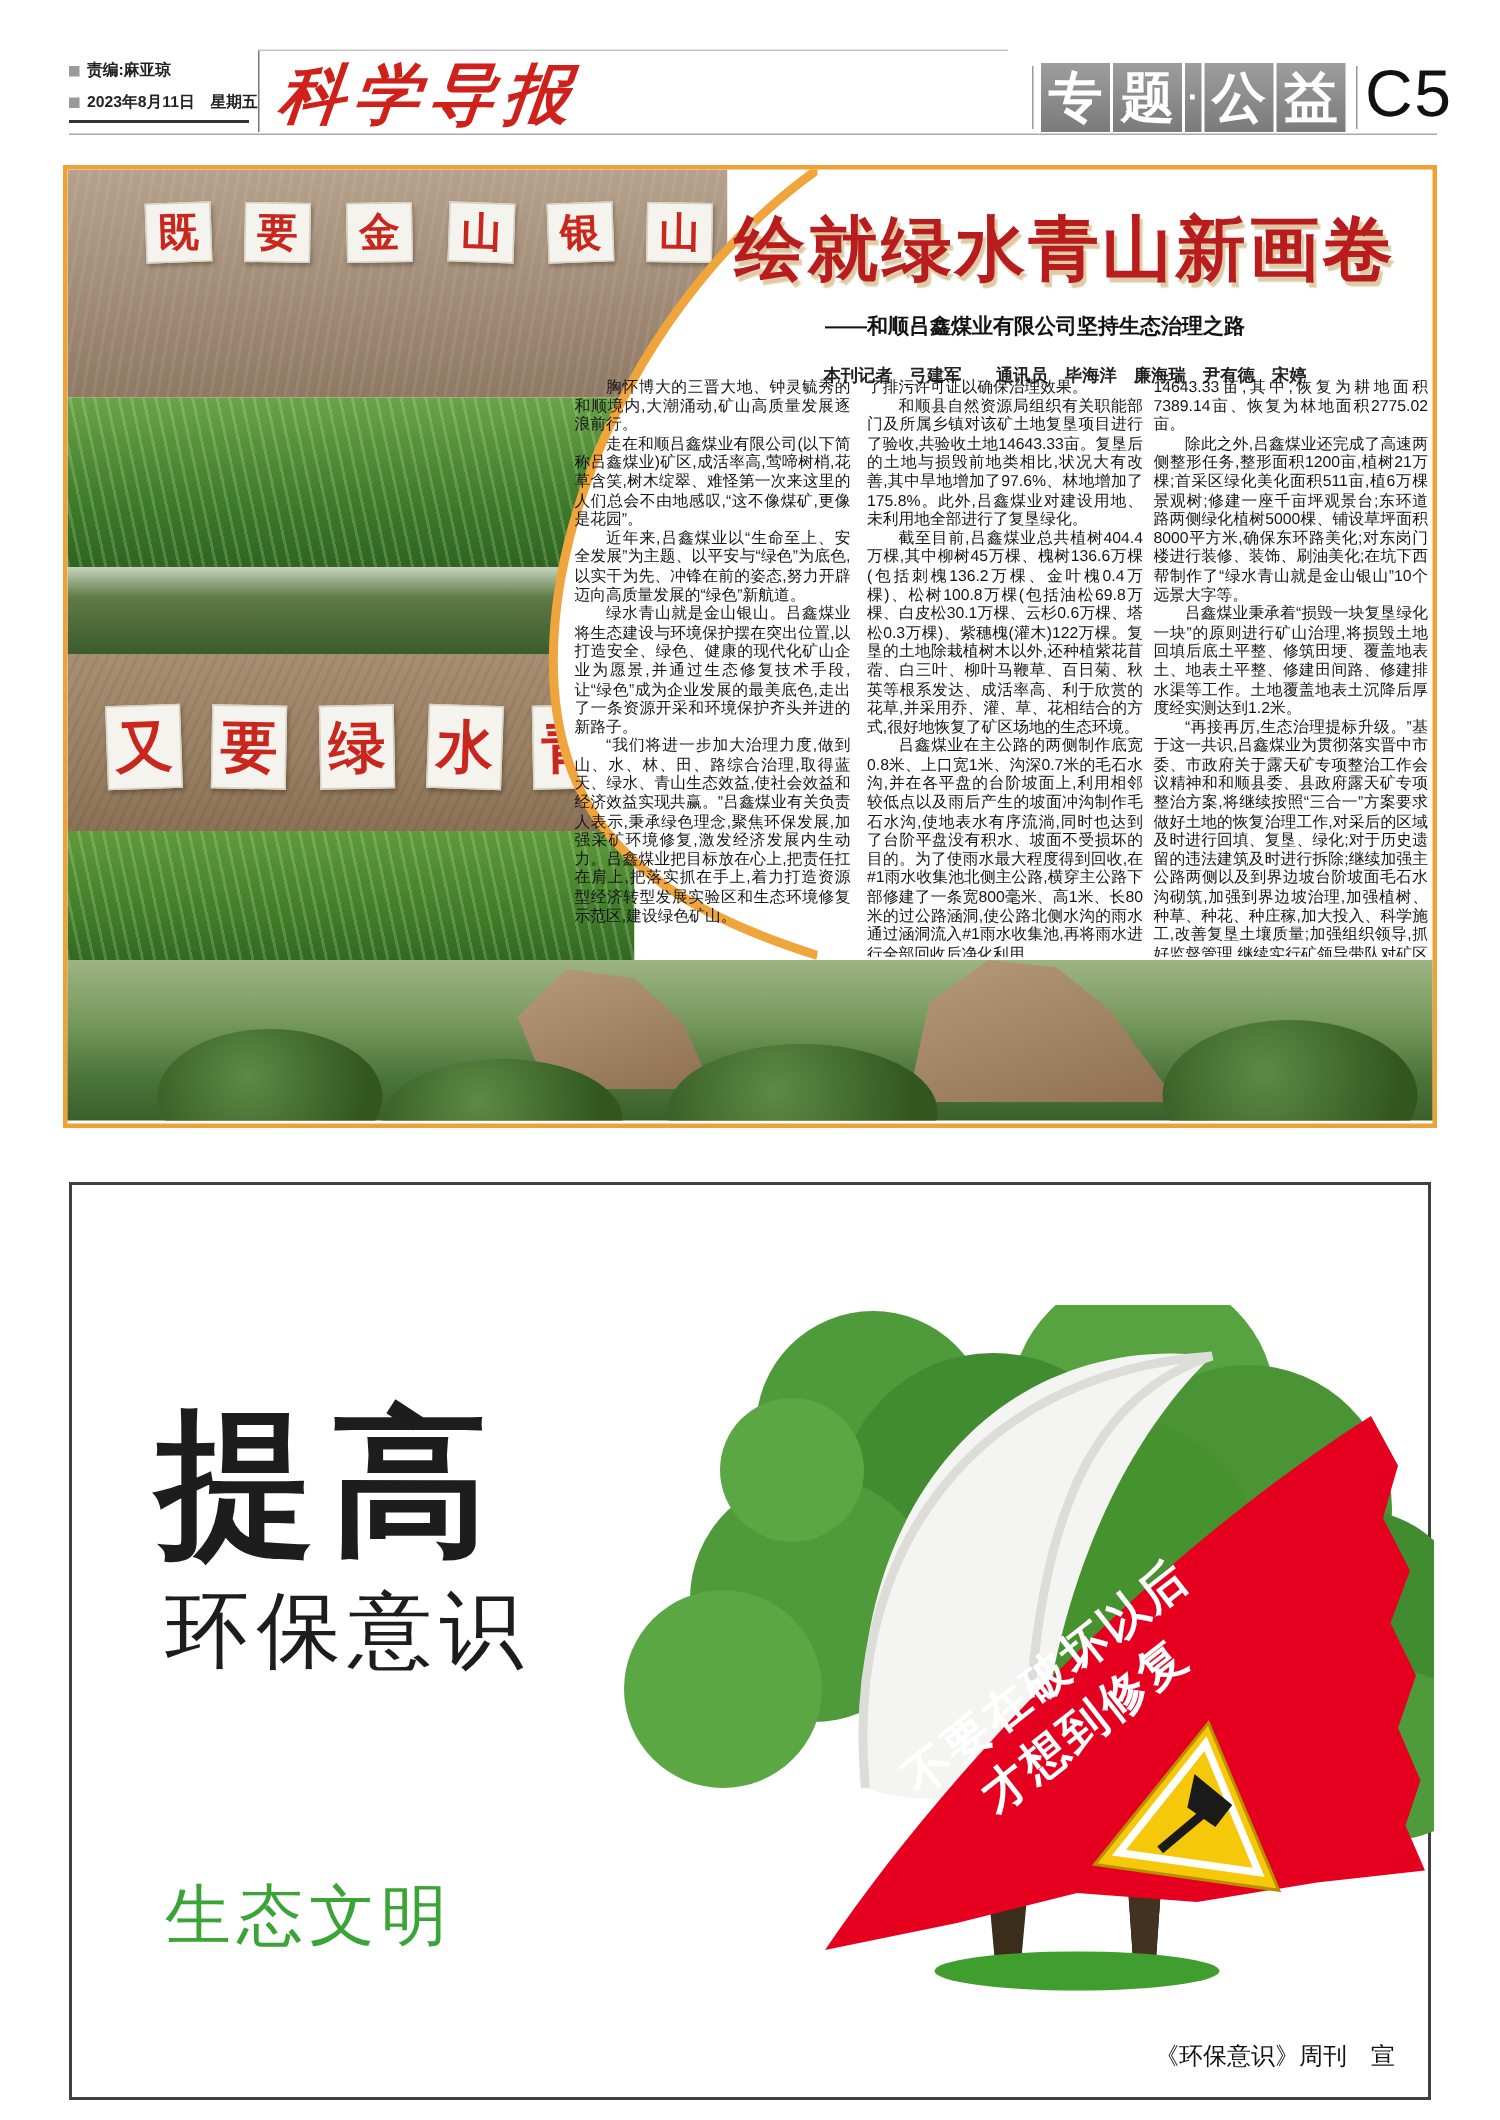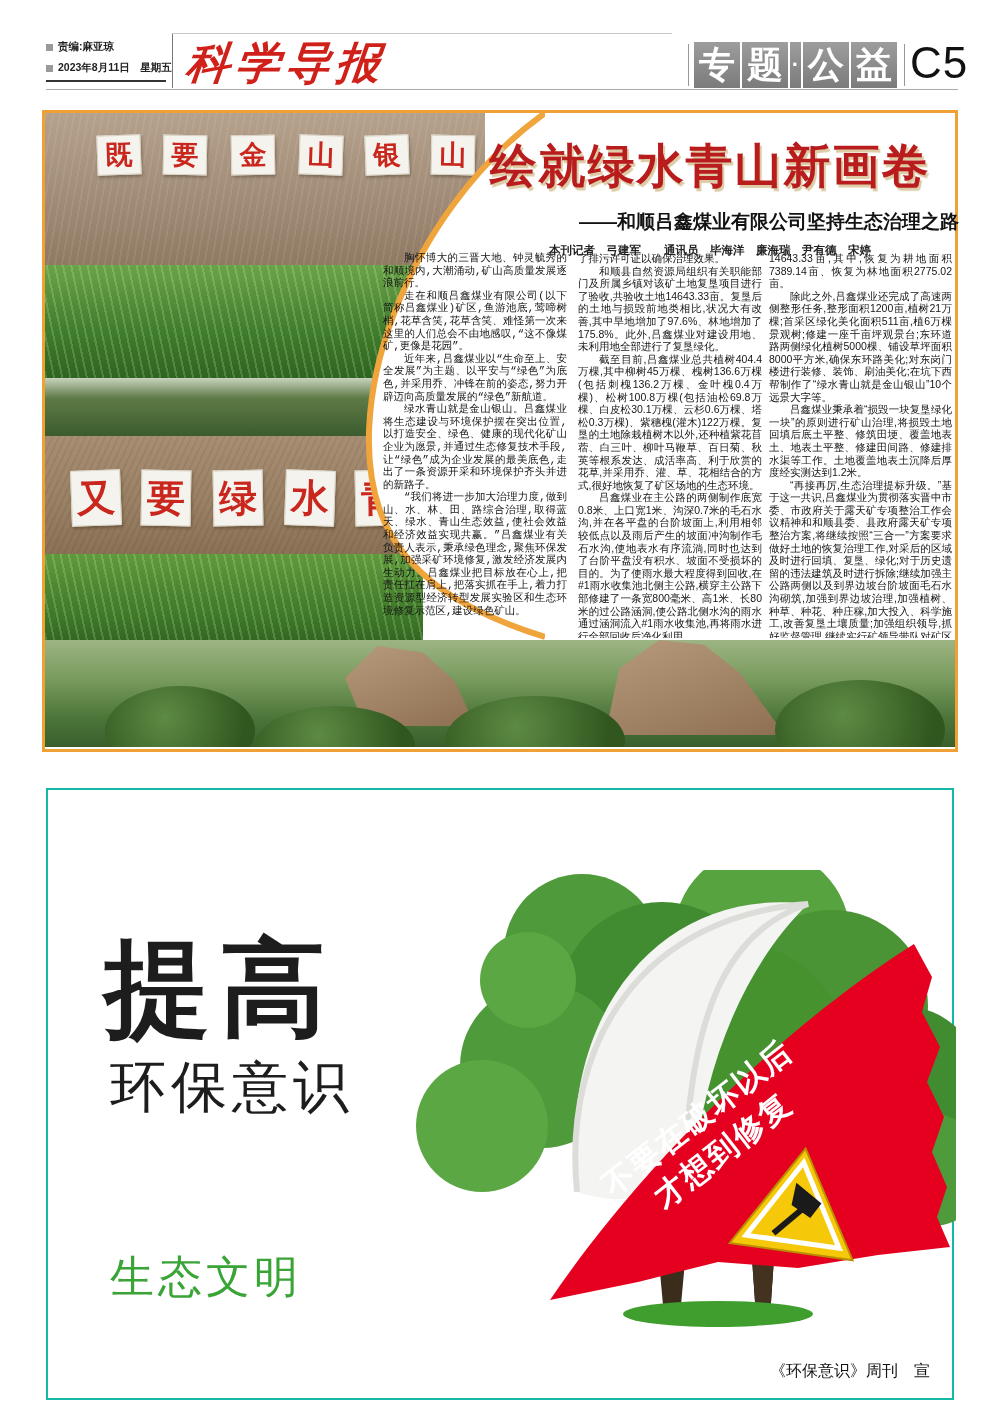--- a/index.html
+++ b/index.html
@@ -60,34 +60,34 @@
   .photo3{left:0;top:527px;width:910px;height:107px;
      background:linear-gradient(180deg,#9db483 0%,#7a9c5f 35%,#4a7338 75%,#3a5f2c 100%);}
   .rock{position:absolute;background:linear-gradient(160deg,#b79a7c,#8e6f52);}
   .rock1{left:300px;top:6px;width:130px;height:80px;clip-path:polygon(15% 100%,0 40%,25% 0,60% 8%,85% 45%,100% 100%);}
   .rock2{left:560px;top:0;width:180px;height:95px;clip-path:polygon(0 100%,8% 30%,30% 0,55% 5%,75% 35%,100% 100%);}
   .bump{position:absolute;border-radius:50%;background:radial-gradient(circle at 40% 35%,#5d8a44,#31571f 75%);}
   .swoosh{position:absolute;left:270px;top:0;width:230px;height:527px;z-index:3;}
   .headline{position:absolute;left:430px;top:22px;width:470px;text-align:center;z-index:4;
      font-size:47px;font-weight:bold;color:#b91c1c;letter-spacing:2px;
      text-shadow:2px 3px 1px #dccba5;}
-  .subhead{position:absolute;left:444px;top:96px;width:470px;text-align:right;z-index:4;
-     font-size:19px;font-weight:bold;color:#131313;}
+  .subhead{position:absolute;left:410px;top:96px;width:470px;text-align:center;z-index:4;
+     font-size:14px;font-weight:bold;color:#131313;}
   .byline{position:absolute;left:430px;top:130px;width:470px;text-align:center;z-index:4;
      font-size:11.5px;color:#222;font-weight:bold;}
   .col{position:absolute;top:139px;width:184px;overflow:hidden;z-index:4;text-align:justify;}
   .col p{margin:0;font-size:10.5px;line-height:12.6px;text-indent:2em;color:#151515;}
   .col p.no-indent{text-indent:0;}
-  .col1{left:338px;height:378px;font-family:Liberation Mono, monospace;}
+  .col1{left:338px;height:378px;}
   .col2{left:533px;height:386px;}
   .col3{left:724px;width:183px;height:386px;}
 
   
   .ad{position:absolute;left:46px;top:788px;width:908px;height:612px;
-      border:2px solid #14b8a6;box-sizing:border-box;background:#fff;}
+      border:2px solid #404040;box-sizing:border-box;background:#fff;}
   .ad-t1{position:absolute;left:56px;top:128px;font-size:106px;font-weight:900;
          letter-spacing:10px;color:#1d1d1d;}
   .ad-t2{position:absolute;left:62px;top:260px;font-size:56px;font-weight:400;
          letter-spacing:5px;color:#1d1d1d;}
   .ad-t3{position:absolute;left:56px;top:330px;font-size:102px;font-weight:900;
          letter-spacing:10px;color:#3aa437;}
   .ad-t4{position:absolute;left:62px;top:458px;font-size:44px;font-weight:400;
          letter-spacing:4px;color:#3aa437;}
   .tree-svg{position:absolute;left:330px;top:80px;width:578px;height:480px;}
   .wedge-text{position:absolute;left:545px;top:252px;width:235px;height:185px;z-index:5;
@@ -170,22 +170,22 @@
       <path d="M230,0 C90,100 20,300 70,410 C100,475 170,505 230,524 L230,527 L230,0 Z" fill="#ffffff"></path>
       <path d="M230,0 C90,100 20,300 70,410 C100,475 170,505 230,524" fill="none" stroke="#f0a43c" stroke-width="6"></path>
     </svg>
 
     <div class="headline">绘就绿水青山新画卷</div>
     <div class="subhead">——和顺吕鑫煤业有限公司坚持生态治理之路</div>
     <div class="byline">本刊记者　弓建军　　通讯员　毕海洋　廉海瑞　尹有德　宋婷</div>
 
     <div class="col col1">
       <p>胸怀博大的三晋大地、钟灵毓秀的和顺境内,大潮涌动,矿山高质量发展逐浪前行。</p>
-      <p>走在和顺吕鑫煤业有限公司(以下简称吕鑫煤业)矿区,鱼游池底,莺啼树梢,花草含笑,花草含笑、难怪第一次来这里的人们总会不由地感叹,“这不像煤矿,更像是花园”。</p>
-      <p>近年来,吕鑫煤业以“生命至上、安全发展”为主题、以平安与“绿色”为底色,并采用乔、冲锋在前的姿态,努力开辟迈向高质量发展的“绿色”新航道。</p>
+      <p>走在和顺吕鑫煤业有限公司(以下简称吕鑫煤业)矿区,成活率高,莺啼树梢,花草含笑,树木绽翠、难怪第一次来这里的人们总会不由地感叹,“这不像煤矿,更像是花园”。</p>
+      <p>近年来,吕鑫煤业以“生命至上、安全发展”为主题、以平安与“绿色”为底色,以实干为先、冲锋在前的姿态,努力开辟迈向高质量发展的“绿色”新航道。</p>
       <p>绿水青山就是金山银山。吕鑫煤业将生态建设与环境保护摆在突出位置,以打造安全、绿色、健康的现代化矿山企业为愿景,并通过生态修复技术手段,让“绿色”成为企业发展的最美底色,走出了一条资源开采和环境保护齐头并进的新路子。</p>
       <p>“我们将进一步加大治理力度,做到山、水、林、田、路综合治理,取得蓝天、绿水、青山生态效益,使社会效益和经济效益实现共赢。”吕鑫煤业有关负责人表示,秉承绿色理念,聚焦环保发展,加强采矿环境修复,激发经济发展内生动力。吕鑫煤业把目标放在心上,把责任扛在肩上,把落实抓在手上,着力打造资源型经济转型发展实验区和生态环境修复示范区,建设绿色矿山。</p>
 
     </div>
     <div class="col col2">
       <p class="no-indent">了排污许可证以确保治理效果。</p>
       <p>和顺县自然资源局组织有关职能部门及所属乡镇对该矿土地复垦项目进行了验收,共验收土地14643.33亩。复垦后的土地与损毁前地类相比,状况大有改善,其中旱地增加了97.6%、林地增加了175.8%。此外,吕鑫煤业对建设用地、未利用地全部进行了复垦绿化。</p>
       <p>截至目前,吕鑫煤业总共植树404.4万棵,其中柳树45万棵、槐树136.6万棵(包括刺槐136.2万棵、金叶槐0.4万棵)、松树100.8万棵(包括油松69.8万棵、白皮松30.1万棵、云杉0.6万棵、塔松0.3万棵)、紫穗槐(灌木)122万棵。复垦的土地除栽植树木以外,还种植紫花苜蓿、白三叶、柳叶马鞭草、百日菊、秋英等根系发达、成活率高、利于欣赏的花草,并采用乔、灌、草、花相结合的方式,很好地恢复了矿区场地的生态环境。</p>
       <p>吕鑫煤业在主公路的两侧制作底宽0.8米、上口宽1米、沟深0.7米的毛石水沟,并在各平盘的台阶坡面上,利用相邻较低点以及雨后产生的坡面冲沟制作毛石水沟,使地表水有序流淌,同时也达到了台阶平盘没有积水、坡面不受损坏的目的。为了使雨水最大程度得到回收,在#1雨水收集池北侧主公路,横穿主公路下部修建了一条宽800毫米、高1米、长80米的过公路涵洞,使公路北侧水沟的雨水通过涵洞流入#1雨水收集池,再将雨水进行全部回收后净化利用。</p>
 

